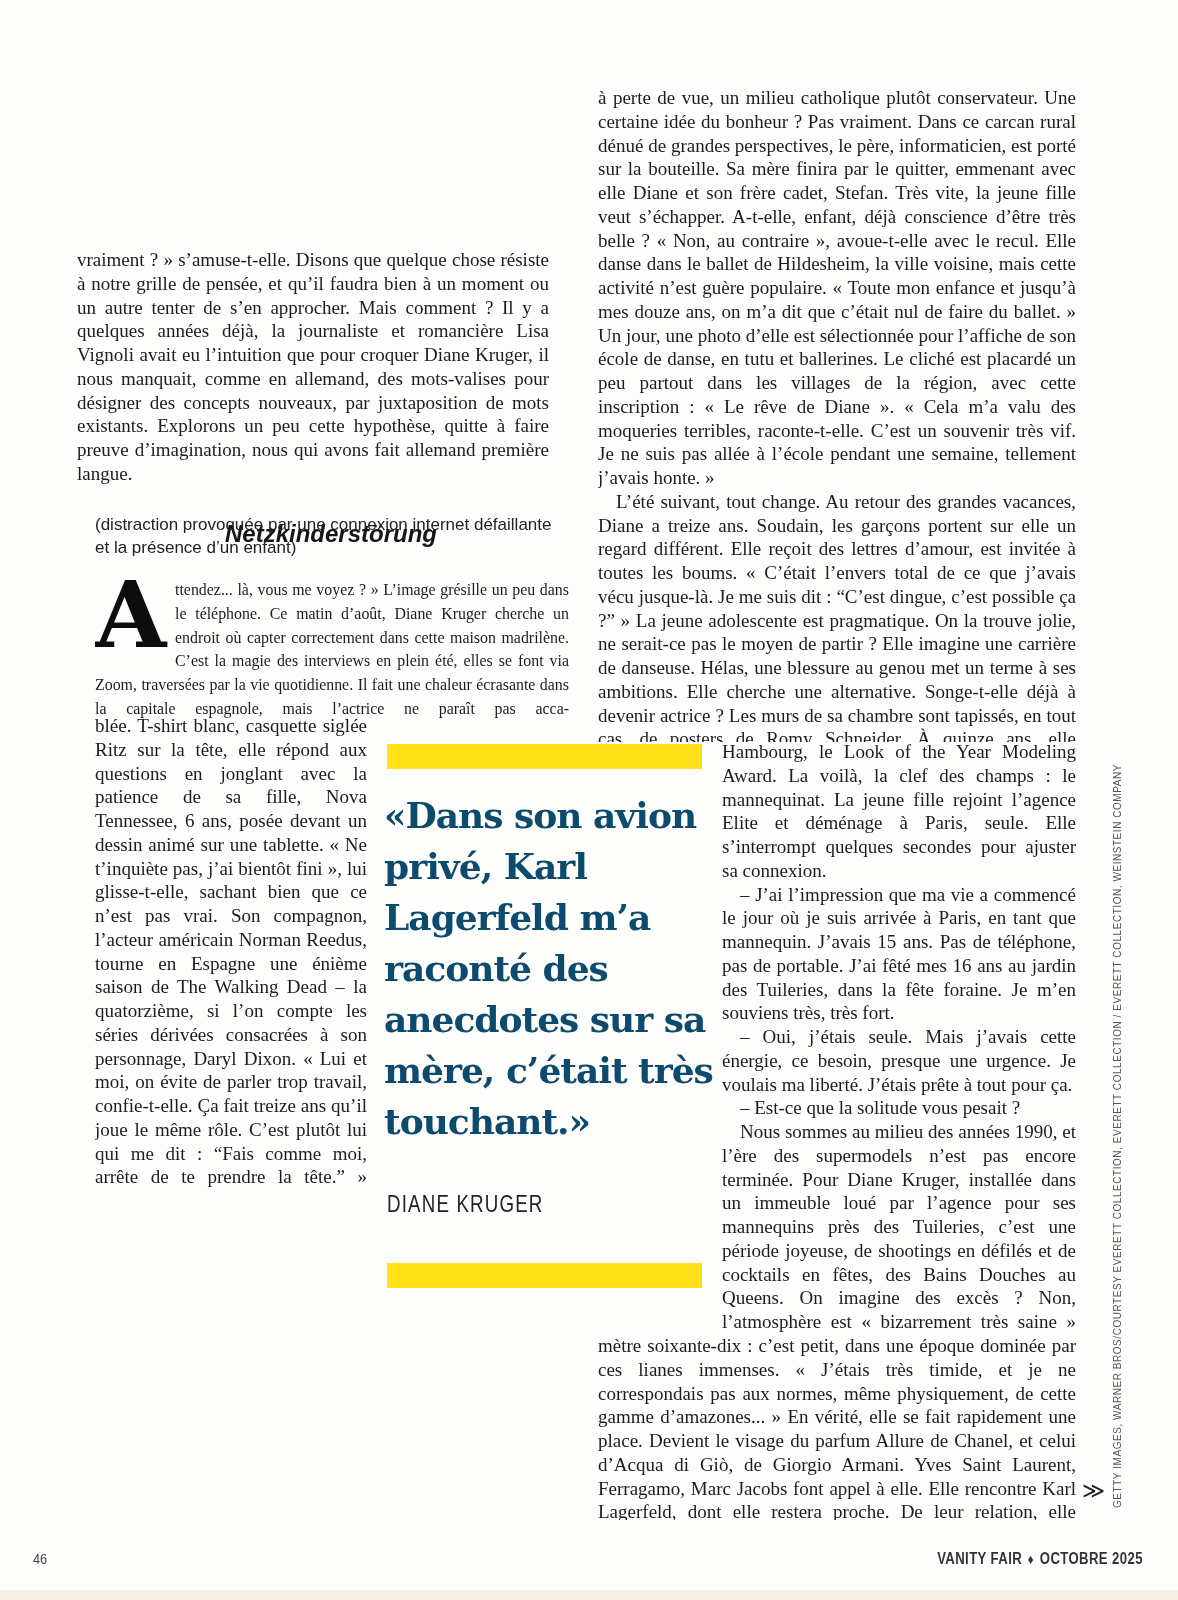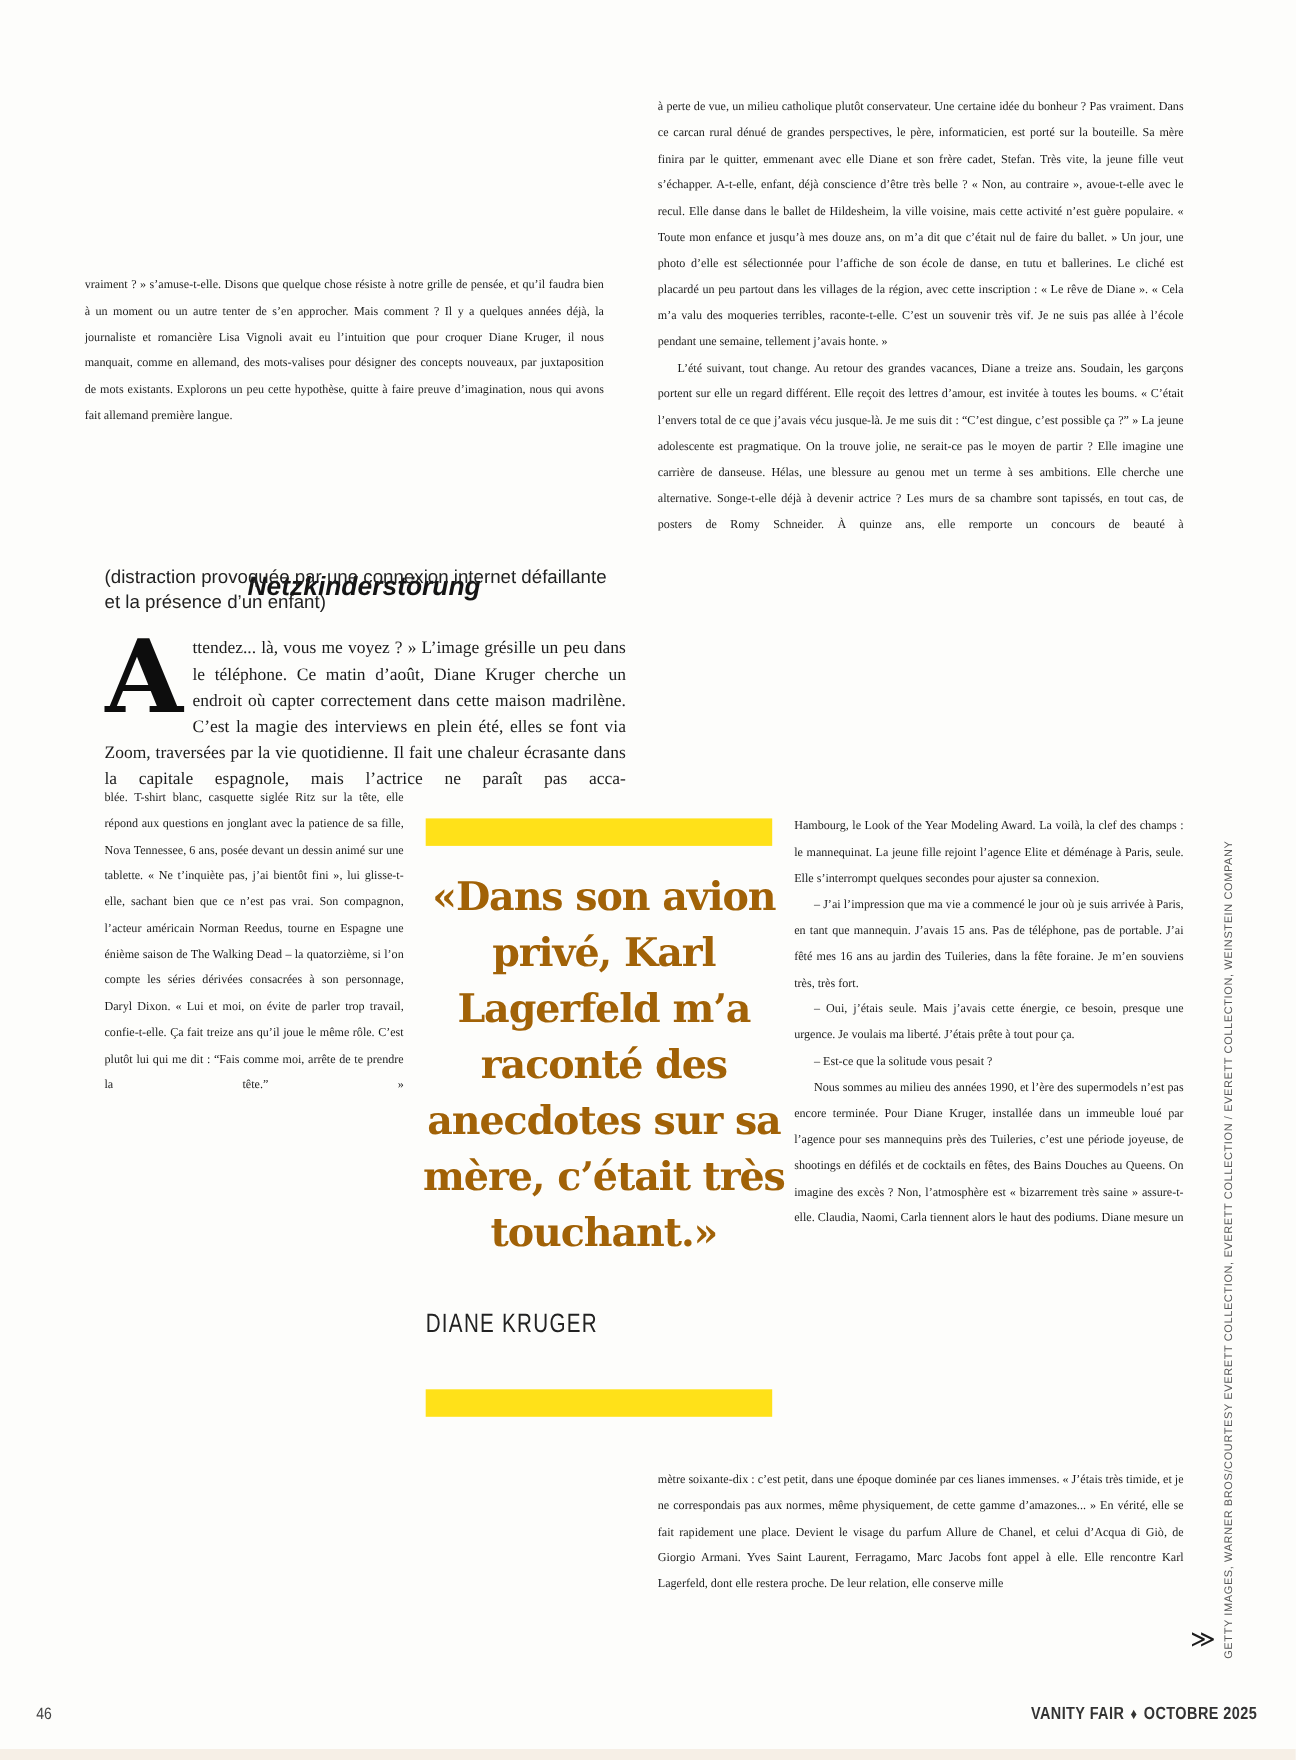--- a/index.html
+++ b/index.html
@@ -5,21 +5,21 @@
   html,body{margin:0;padding:0;}
   body{
     width:1178px;height:1600px;position:relative;overflow:hidden;
     background:#fdfdfb;
     font-family:"Liberation Serif", serif;
     color:#1c1c1c;
   }
   .abs{position:absolute;}
   
   .copy{
-    font-size:11px;line-height:23.75px;text-align:justify;
+    font-size:19px;line-height:23.75px;text-align:justify;
     color:#1c1c1c;
   }
   .copy p{margin:0;}
   .copy p.indent{text-indent:18px;}
   .copy p.runon{text-align-last:justify;}
   #left-p1{left:77px;top:248px;width:472px;height:240px;overflow:hidden;}
   
   #heading{
     left:95px;top:478px;width:472px;text-align:center;
     font-family:"Liberation Sans", sans-serif;font-weight:bold;font-style:italic;
@@ -38,22 +38,22 @@
     margin:2px 8px 0 0;color:#0d0d0d;
   }
   #left-narrow{left:95px;top:714px;width:272px;height:570px;overflow:hidden;}
   
   #quote-bar-top{left:387px;top:744px;width:315px;height:25px;}
   #quote-bar-bottom{left:387px;top:1263px;width:315px;height:25px;}
   .ybar{display:block;}
   #quote-text{
     left:384px;top:790px;width:330px;
     font-family:"DejaVu Serif", serif;font-weight:bold;
-    font-size:36px;line-height:51px;letter-spacing:-1px;color:#a16207;
-    text-align:center;
+    font-size:36px;line-height:51px;letter-spacing:-1px;color:#0c4a6e;
+    text-align:left;
   }
   #quote-attr{
     left:387px;top:1190px;width:300px;
     font-family:"Liberation Sans", sans-serif;
     font-size:24px;letter-spacing:1.5px;color:#222;
     transform:scaleX(0.78);transform-origin:0 0;white-space:nowrap;
   }
   
   #right-wide-top{left:598px;top:86px;width:478px;height:656px;overflow:hidden;}
   #right-narrow{left:722px;top:740px;width:354px;height:594px;overflow:hidden;}

